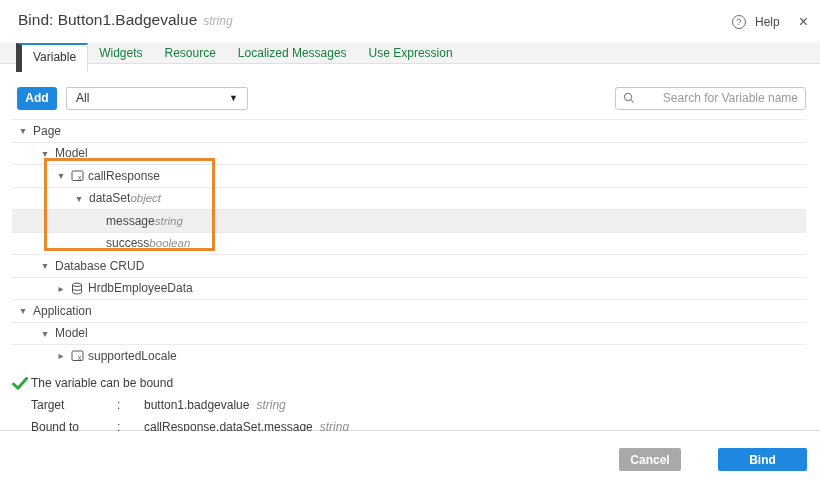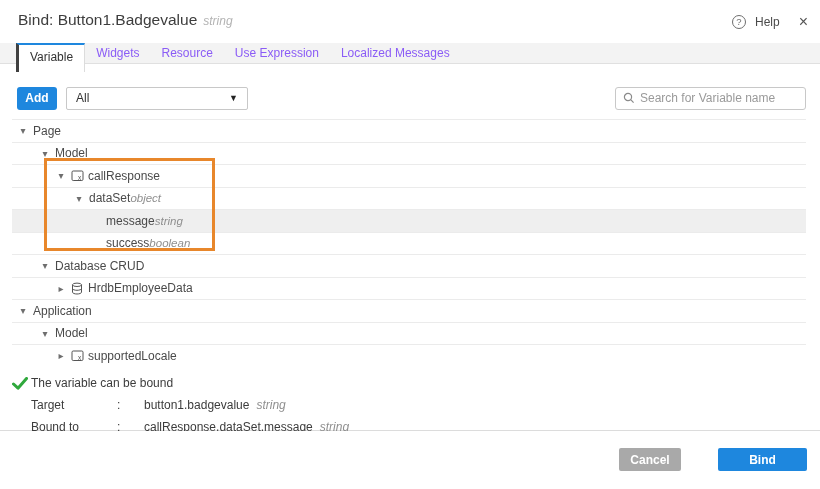--- a/index.html
+++ b/index.html
@@ -21,26 +21,26 @@
   .help-lbl { font-size:12px; color:#4a4a4a; cursor:pointer;text-align:right; }
   .close-x { font-size:16px; color:#555; margin-left:10px; cursor:pointer; line-height:1; }
 
   
   .tabstrip {
     position:absolute; top:43px; left:0; right:0; height:21px;
     background:#f3f3f3; border-bottom:1px solid #e0e0e0;
     display:flex; padding-left:16px;
   }
   .tab {
-    height:21px; line-height:21px; padding:0 11px; font-size:12px; color:#8b5cf6;
+    height:21px; line-height:21px; padding:0 11px; font-size:12px; color:#15803d;
     cursor:pointer; position:relative;
   }
   .tab.active {
     background:#fff; height:29px; line-height:24px; color:#333;
-    border-top:2px solid var(--accent); border-left:3px solid #404040; border-right:1px solid #dcdcdc;
+    border-top:2px solid var(--accent); border-left:6px solid #404040; border-right:1px solid #dcdcdc;
     z-index:3;
   }
 
   
   .toolbar {
     position:absolute; top:65px; left:0; right:0; height:54px;
     display:flex; align-items:center; padding:12px 14px 0 17px; background:#fff;
   }
   .btn-add {
     width:40px; height:23px; background:var(--accent); color:#fff; border:none; border-radius:3px;
@@ -50,21 +50,21 @@
     margin-left:9px; width:182px; height:23px; border:1px solid #c8c8c8; border-radius:2px;
     display:flex; align-items:center; padding:0 9px; font-size:12px; color:#333; cursor:pointer; background:#fff;
   }
   .filter-select .sel-caret { margin-left:auto; font-size:9px; color:#222; }
   .spacer { flex:1; }
   .searchbox {
     width:191px; height:23px; border:1px solid #c8c8c8; border-radius:3px;
     display:flex; align-items:center; padding:0 7px; background:#fff;
   }
   .searchbox input {
-    border:none; outline:none; flex:1; font-size:12px; font-family:inherit; color:#701a75; margin-left:5px; background:transparent;
+    border:none; outline:none; flex:1; font-size:12px; font-family:inherit; color:#701a75; margin-left:5px; background:transparent;text-align:right;
   }
   .searchbox input::placeholder { color:#9a9a9a; }
 
   
   .tree { position:absolute; top:119px; left:12px; right:14px; border-bottom:1px solid #e0e0e0; }
   .trow {
     display:flex; align-items:center; height:22.5px; border-top:1px solid #ebebeb;
     font-size:12px; color:#4a4a4a; cursor:pointer; background:#fff;
   }
   .trow.selected { background:#efefef; }
@@ -108,22 +108,22 @@
     <span class="help-circle">?</span>
     <span class="help-lbl">Help</span>
     <span class="close-x">×</span>
   </div>
 </div>
 
 <div class="tabstrip">
   <div class="tab active">Variable</div>
   <div class="tab">Widgets</div>
   <div class="tab">Resource</div>
+  <div class="tab">Localized Messages</div>
   <div class="tab">Use Expression</div>
-  <div class="tab">Localized Messages</div>
 </div>
 
 <div class="toolbar">
   <button class="btn-add">Add</button>
   <div class="filter-select">
     <span>All</span>
     <span class="sel-caret">▼</span>
   </div>
   <div class="spacer"></div>
   <div class="searchbox">

